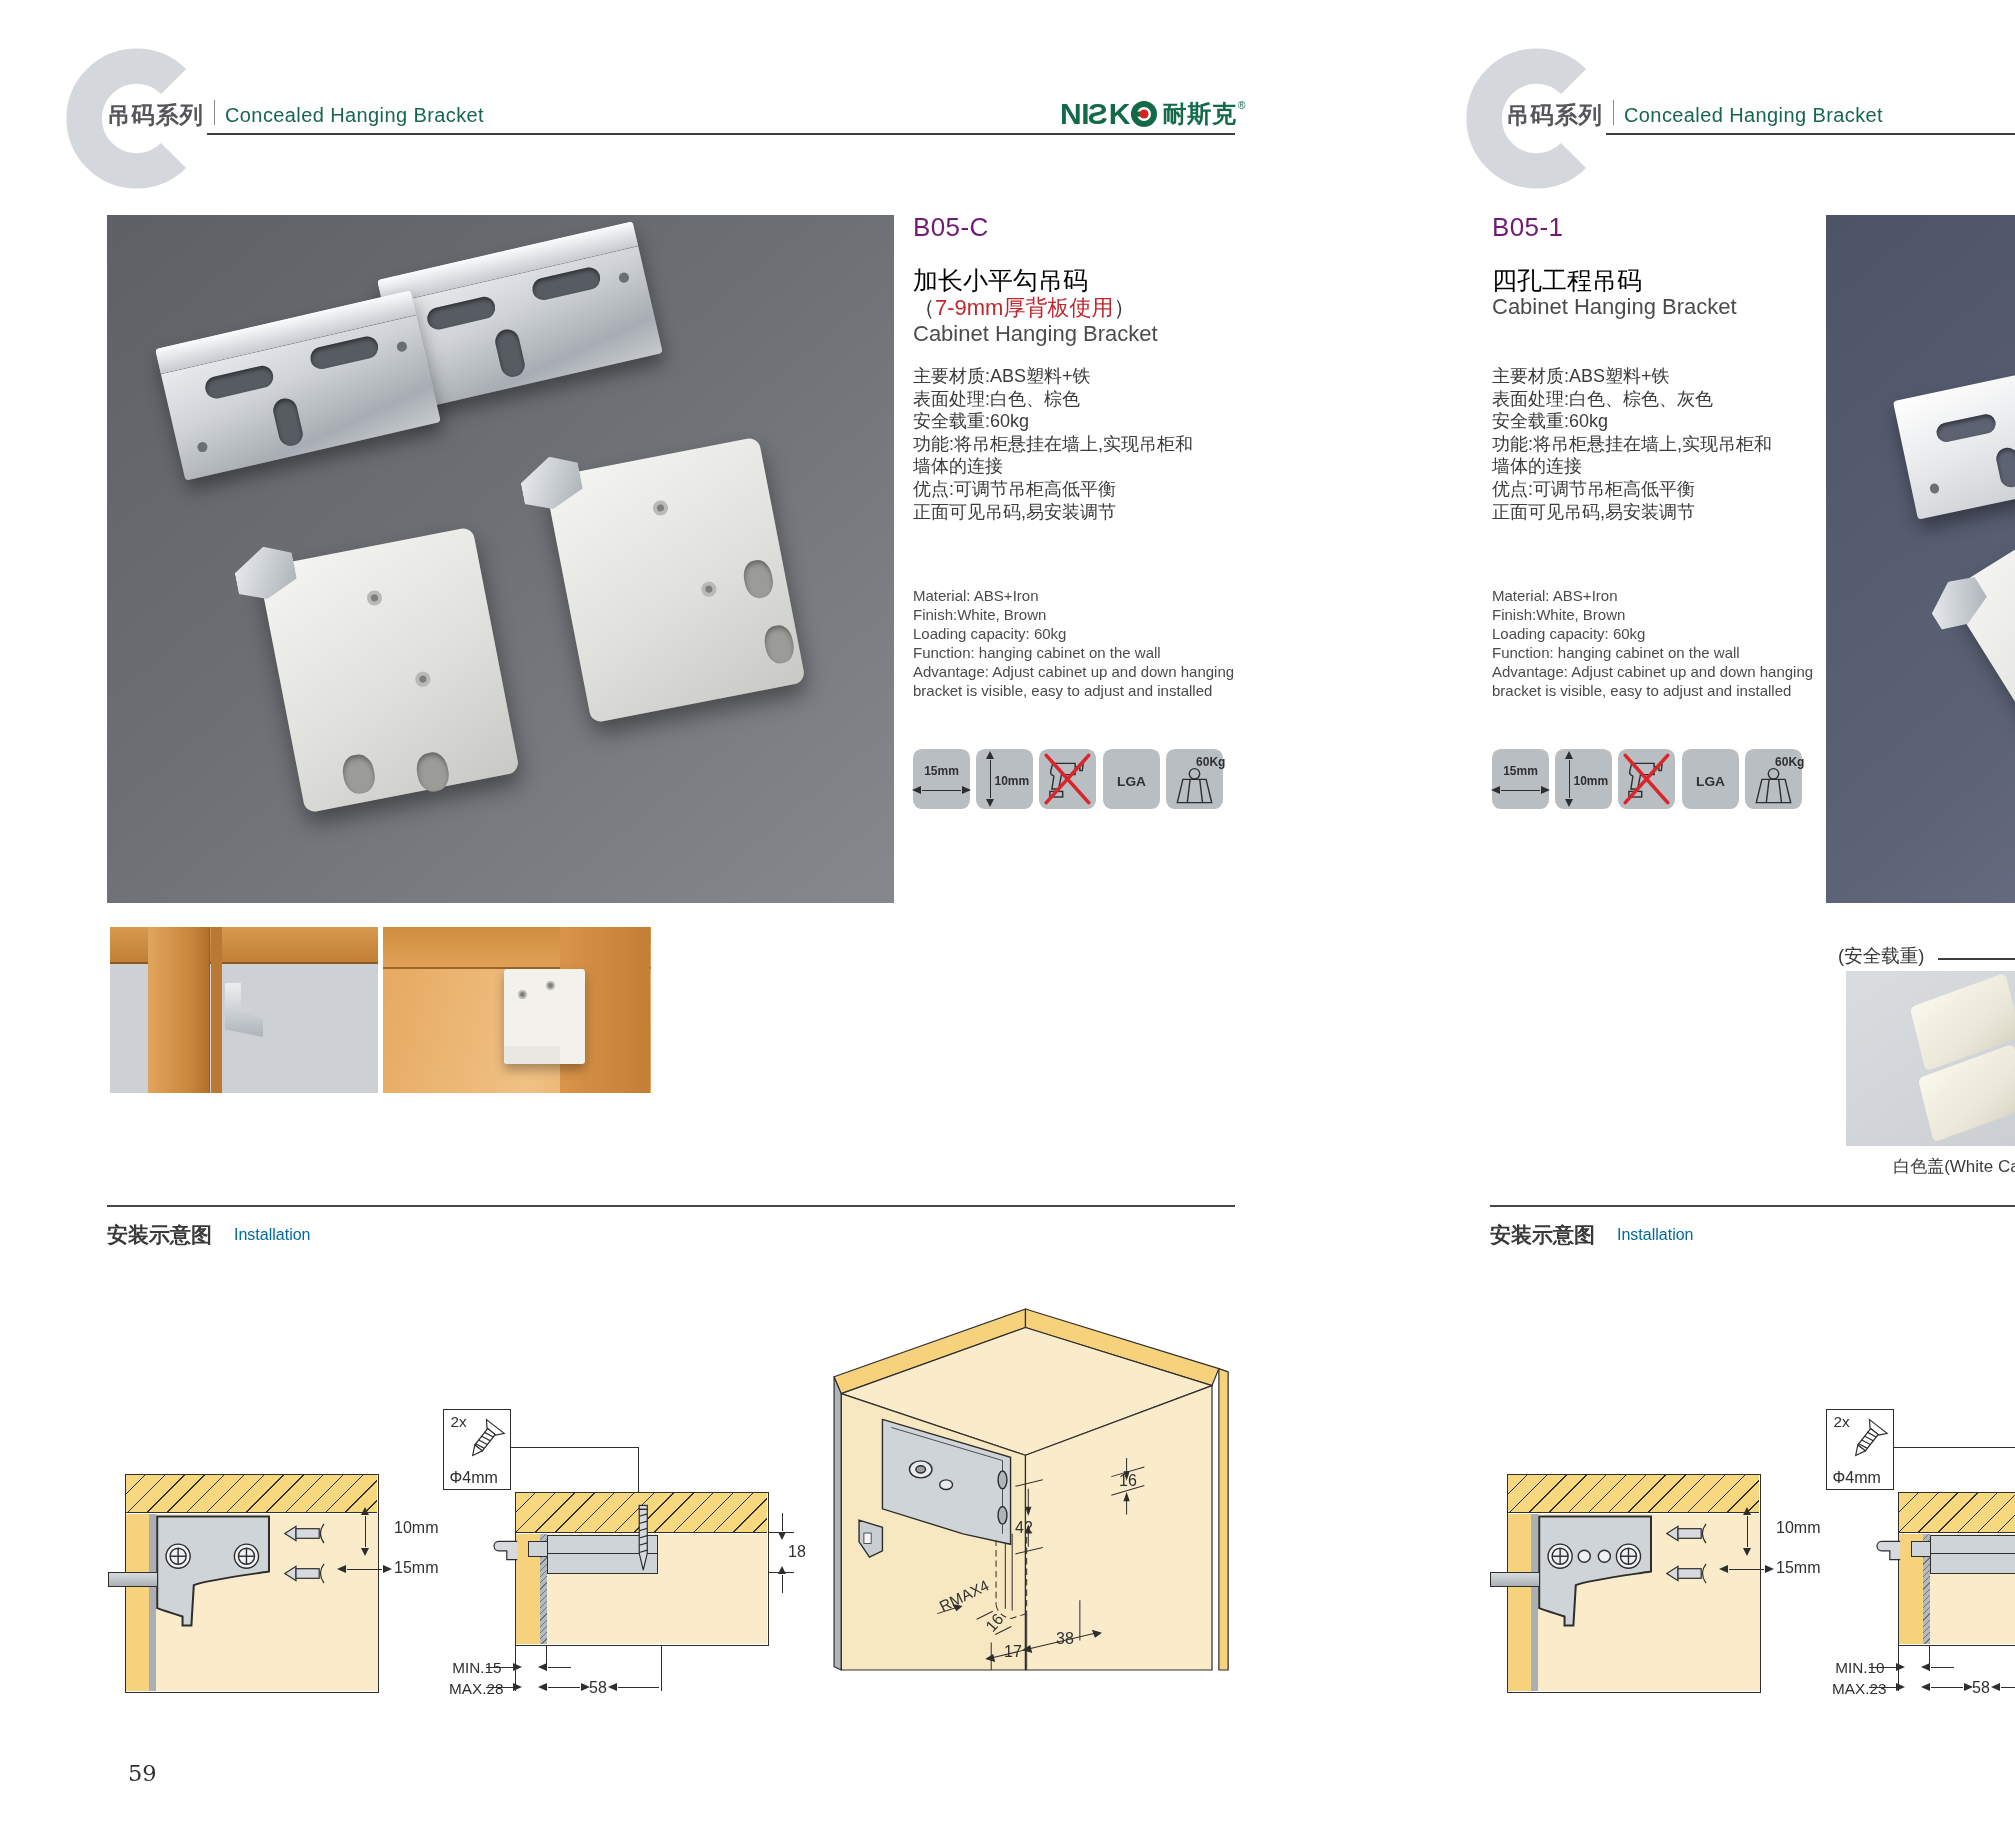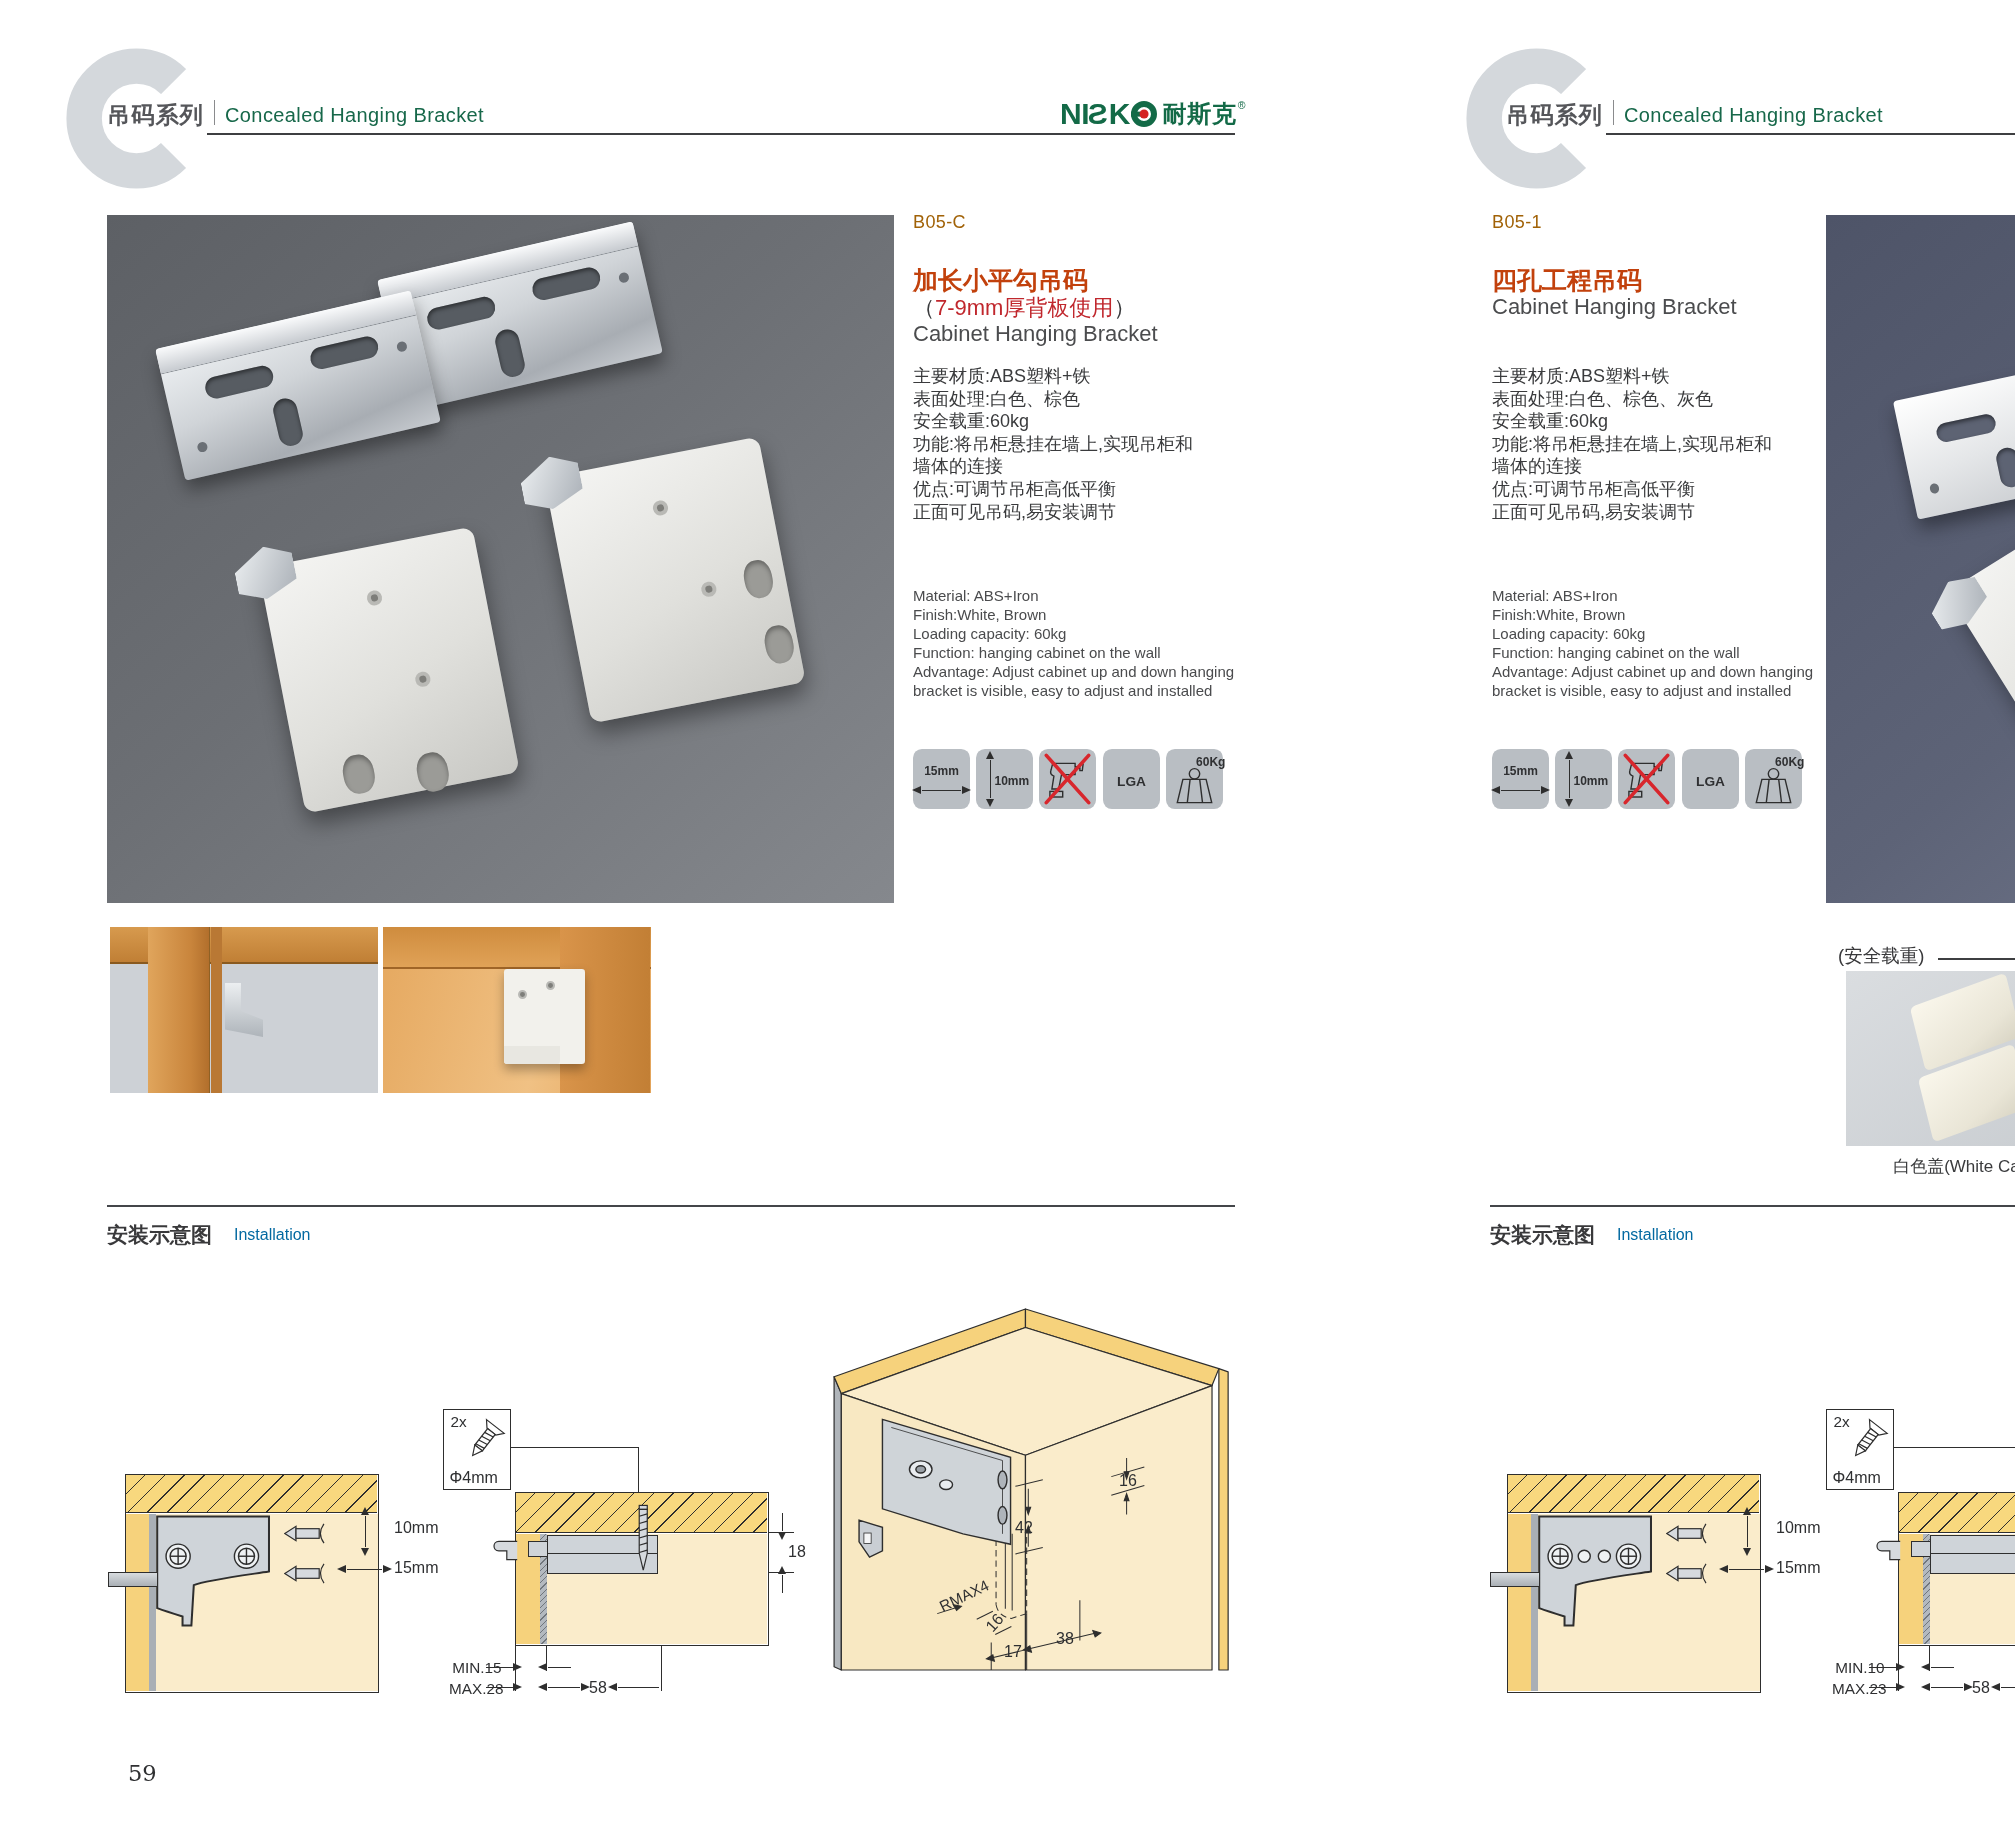--- a/index.html
+++ b/index.html
@@ -13,22 +13,22 @@
   .hdr-line{height:2.4px;background:#3e3f41}
   .logo{display:flex;align-items:center;gap:0.8px}
   .ll{font-size:30px;font-weight:800;color:#136a47;letter-spacing:-1.2px}
   .lrev{display:inline-block;transform:scaleX(-1)}
   .lo{position:relative;width:26px;height:26px;border:6px solid #136a47;border-radius:50%;display:inline-block;margin:0 1.2px}
   .lbar{position:absolute;left:-6px;top:50%;transform:translateY(-50%);width:10.5px;height:4.8px;background:#136a47}
   .ldot{position:absolute;left:50%;top:50%;transform:translate(-50%,-50%);width:8.9px;height:8.9px;border-radius:50%;background:#d42422}
   .lcn{font-size:24px;font-weight:900;color:#136a47;letter-spacing:0.8px;margin-left:3.2px}
   .lreg{font-size:10.5px;color:#136a47;align-self:flex-start;margin-top:1.6px}
   
-  .pcode{font-size:18px;font-weight:500;color:#a16207;letter-spacing:0.4px}
-  .ptitle{font-size:25px;font-weight:bold;color:#c2410c}
+  .pcode{font-size:26px;font-weight:500;color:#701a75;letter-spacing:0.4px}
+  .ptitle{font-size:25px;font-weight:normal;color:#000000}
   .psub{font-size:22px;color:#3a3b3d}
   .psub .red{color:#c0272d}
   .pten{font-size:22px;color:#4b4c4e}
   .cnspec{font-size:18px;line-height:22.6px;color:#3a3b3d}
   .enspec{font-size:15px;line-height:19px;color:#4a4b4d}
   
   .picon{width:57px;height:60px;background:#b9bec3;border-radius:8.9px;position:absolute}
   .picon .lbl{position:absolute;width:100%;text-align:center;font-size:12px;font-weight:bold;color:#2f3032}
   
   .photo-l{background:linear-gradient(140deg,#5d6065 0%,#6c6f74 45%,#85888d 100%)}

